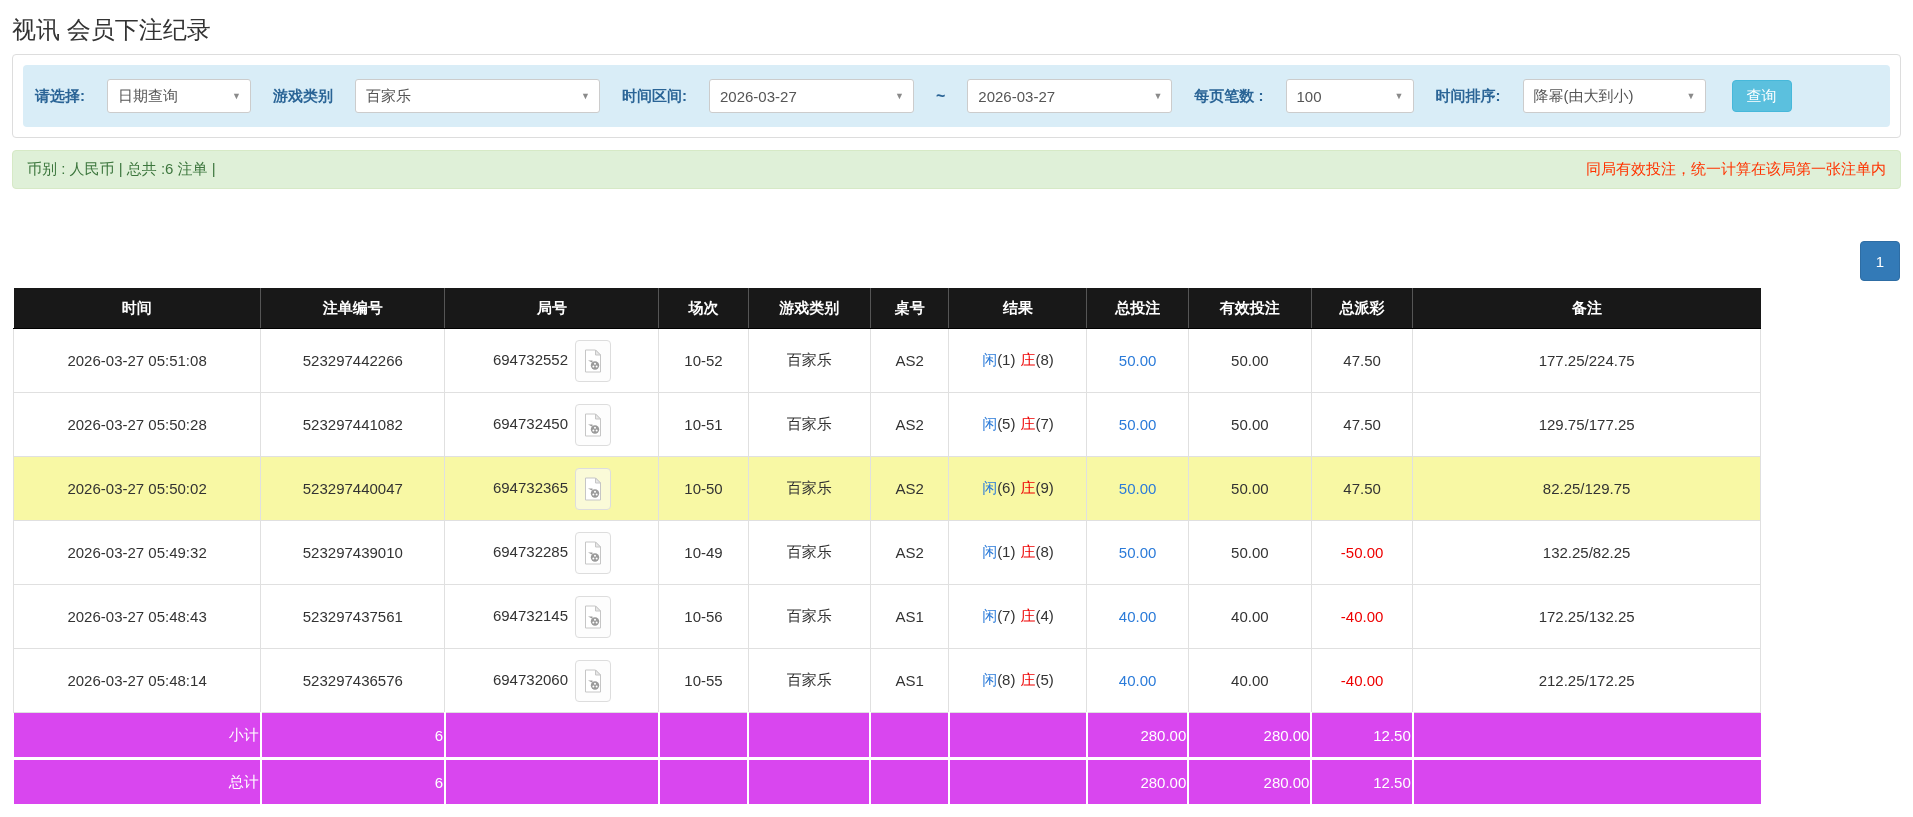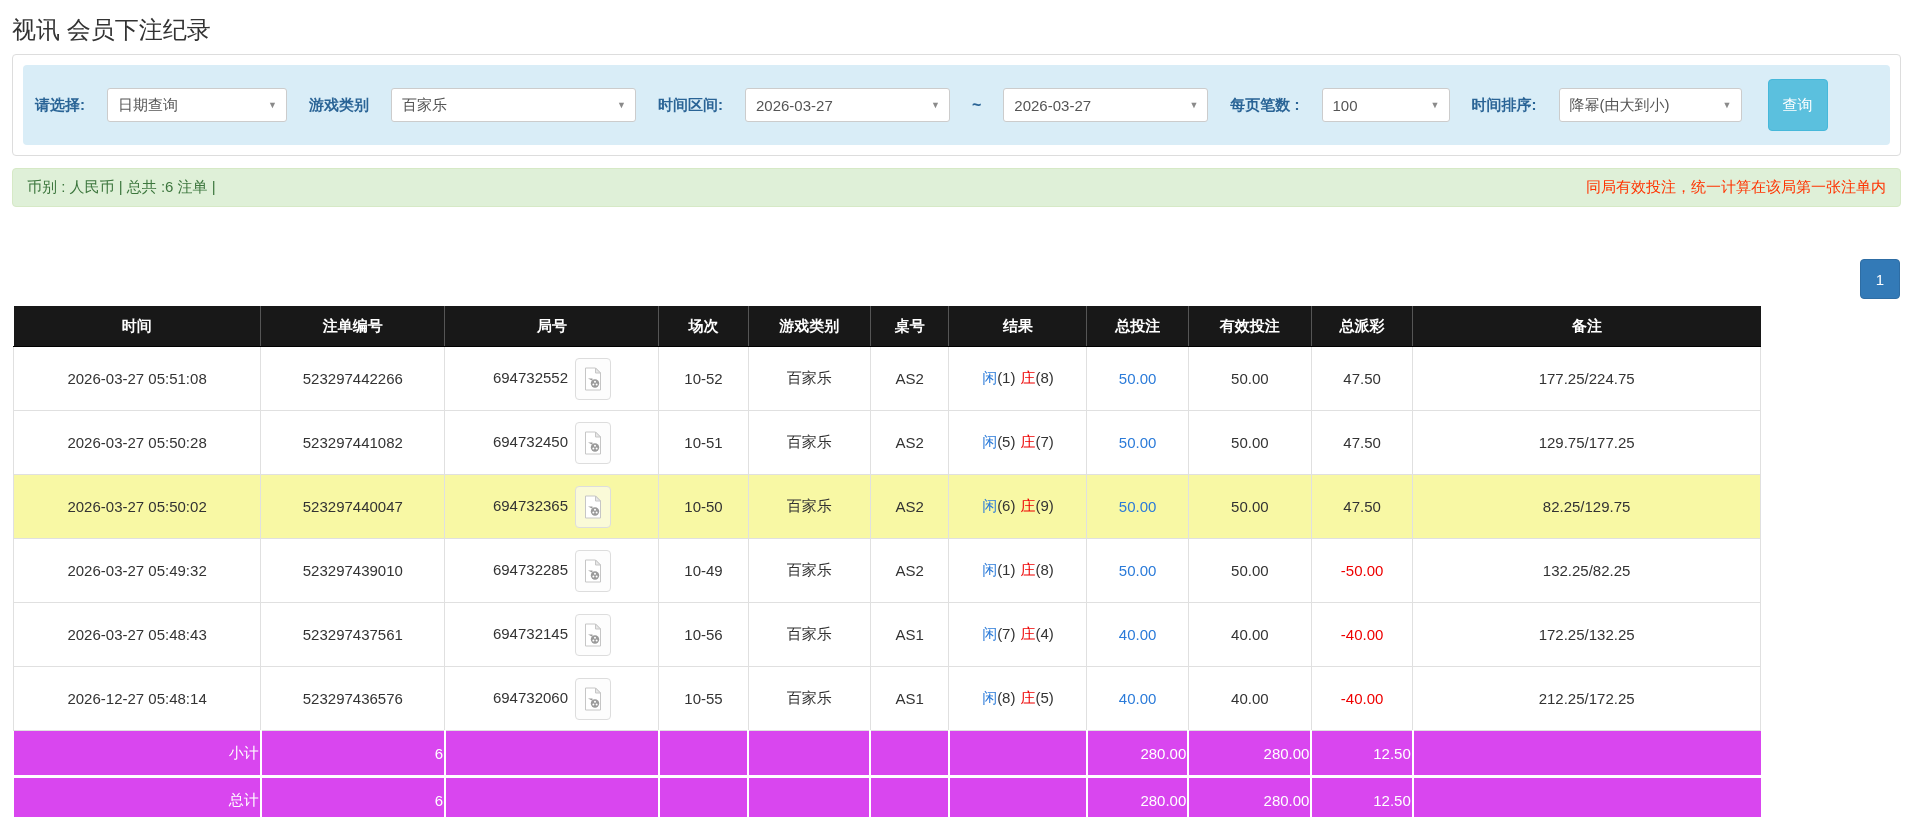--- a/index.html
+++ b/index.html
@@ -7,21 +7,21 @@
   .page-title{margin:14px 12px 8px;font-size:24px;color:#333;font-weight:400;}
   
   .filter-panel{margin:0 12px;border:1px solid #ddd;border-radius:4px;background:#fff;padding:10px;}
   .filter-bar{background:#d9edf7;border-radius:4px;padding:14px 12px;display:flex;align-items:center;gap:22px;}
   .flabel{font-weight:bold;color:#2a6496;font-size:15px;white-space:nowrap;}
   .combo{position:relative;background:#fff;border:1px solid #ccc;border-radius:3px;height:34px;
     display:flex;align-items:center;padding:0 26px 0 10px;font-size:15px;color:#555;box-sizing:border-box;}
   .combo .caret{position:absolute;right:9px;top:50%;transform:translateY(-50%);color:#8a8a8a;font-size:9px;}
   .tilde{color:#2a6496;font-weight:bold;}
   .search-btn{background:#5bc0de;border:1px solid #46b8da;border-radius:4px;color:#fff;
-    height:52px;padding:0 14px;font-size:15px;cursor:pointer;margin-left:4px;}
+    height:32px;padding:0 14px;font-size:15px;cursor:pointer;margin-left:4px;}
   
   .summary-bar{margin:12px 12px 0;height:37px;background:#dff0d8;border:1px solid #d6e9c6;border-radius:4px;
     display:flex;align-items:center;justify-content:space-between;padding:0 14px;font-size:15px;}
   .summary-left{color:#3c763d;}
   .summary-right{color:#ff3300;}
   
   .pager{margin:52px 13px 7px;display:flex;justify-content:flex-end;}
   .page-btn{width:38px;height:38px;background:#337ab7;border:1px solid #2e6da4;border-radius:4px;
     color:#fff;font-size:15px;display:flex;align-items:center;justify-content:center;cursor:pointer;}
   
@@ -46,21 +46,21 @@
     margin-left:7px;cursor:pointer;}
 </style>
 </head>
 <body>
 
 <div class="page-title">视讯 会员下注纪录</div>
 
 <div class="filter-panel">
   <div class="filter-bar">
     <span class="flabel">请选择:</span>
-    <div class="combo" style="width:180px">
+    <div class="combo" style="width:144px">
       <span>日期查询</span>
       <span class="caret">▼</span>
     </div>
     <span class="flabel">游戏类别</span>
     <div class="combo" style="width:245px">
       <span>百家乐</span>
       <span class="caret">▼</span>
     </div>
     <span class="flabel">时间区间:</span>
     <div class="combo" style="width:205px">
@@ -234,21 +234,21 @@
       <td>10-56</td>
       <td>百家乐</td>
       <td>AS1</td>
       <td><span class="blue">闲</span><span class="res-num">(7)</span><span class="red res-banker">庄</span><span class="res-num">(4)</span></td>
       <td><a class="amount-link">40.00</a></td>
       <td>40.00</td>
       <td class="red">-40.00</td>
       <td>172.25/132.25</td>
     </tr>
     <tr>
-      <td>2026-12-27 05:48:14</td>
+      <td>2026-03-27 05:48:14</td>
       <td>523297436576</td>
       <td><span>694732060</span><span class="video-btn">
             <svg width="20" height="24" viewBox="0 0 20 24">
               <path d="M2.5 1h10l5 5v17h-15z" fill="#fff" stroke="#c6c6c6"></path>
               <path d="M12.5 1l5 5h-5z" fill="#e8e8e8" stroke="#c6c6c6"></path>
               <path d="M5 11.5l4.5 2.2v-2.2z" fill="#9a9a9a"></path>
               <circle cx="12" cy="16.5" r="4.2" fill="#9a9a9a"></circle>
               <circle cx="12" cy="14.8" r="1" fill="#fff"></circle>
               <circle cx="10.4" cy="17.4" r="1" fill="#fff"></circle>
               <circle cx="13.6" cy="17.4" r="1" fill="#fff"></circle>

